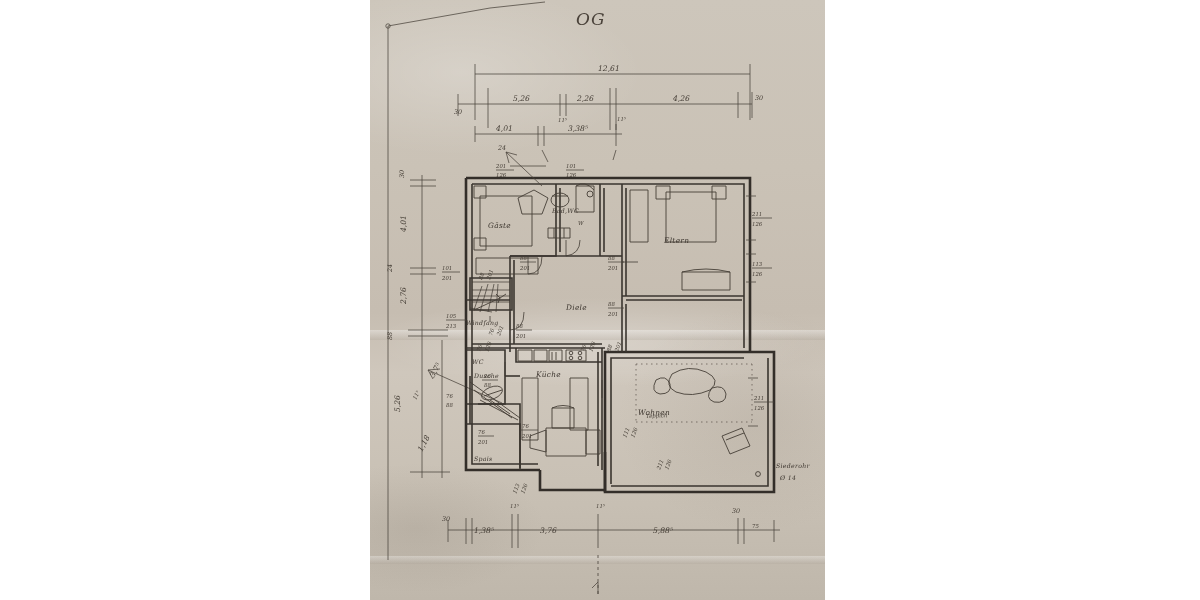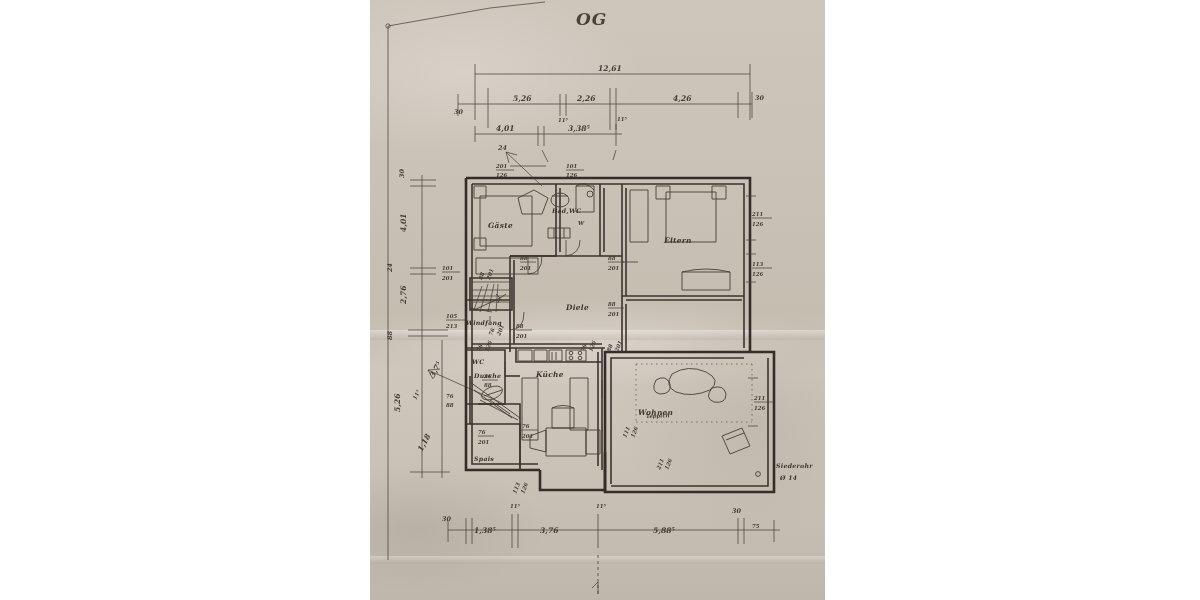--- a/index.html
+++ b/index.html
@@ -5,21 +5,21 @@
 <style>
   html,body{margin:0;padding:0;background:#ffffff;}
   body{width:1200px;height:600px;overflow:hidden;
        font-family:"DejaVu Sans",sans-serif;}
   #stage{position:relative;width:1200px;height:600px;background:#ffffff;}
 
   
   #photo{position:absolute;left:370px;top:0;width:455px;height:600px;
          background:
            linear-gradient(180deg,#cdc6bb 0%,#cac2b6 28%,#c6bdb1 52%,#cfc7bc 62%,#c9c1b5 80%,#bfb7ab 100%);
-         overflow:hidden;font-weight:bold;}
+         overflow:hidden;}
   
   #photo:before{content:"";position:absolute;inset:0;
         background:
           radial-gradient(ellipse 260px 120px at 20% 12%, rgba(255,255,255,.22), rgba(255,255,255,0) 70%),
           radial-gradient(ellipse 200px 160px at 85% 70%, rgba(120,108,95,.12), rgba(0,0,0,0) 70%),
           radial-gradient(ellipse 300px 60px at 50% 57%, rgba(255,255,255,.25), rgba(255,255,255,0) 75%),
           radial-gradient(ellipse 180px 90px at 10% 88%, rgba(110,100,88,.14), rgba(0,0,0,0) 72%);
         pointer-events:none;}
   .crease{position:absolute;left:0;width:100%;pointer-events:none;}
   .crease.c1{top:330px;height:10px;background:linear-gradient(180deg,rgba(255,255,255,.35),rgba(150,140,128,.18));}

